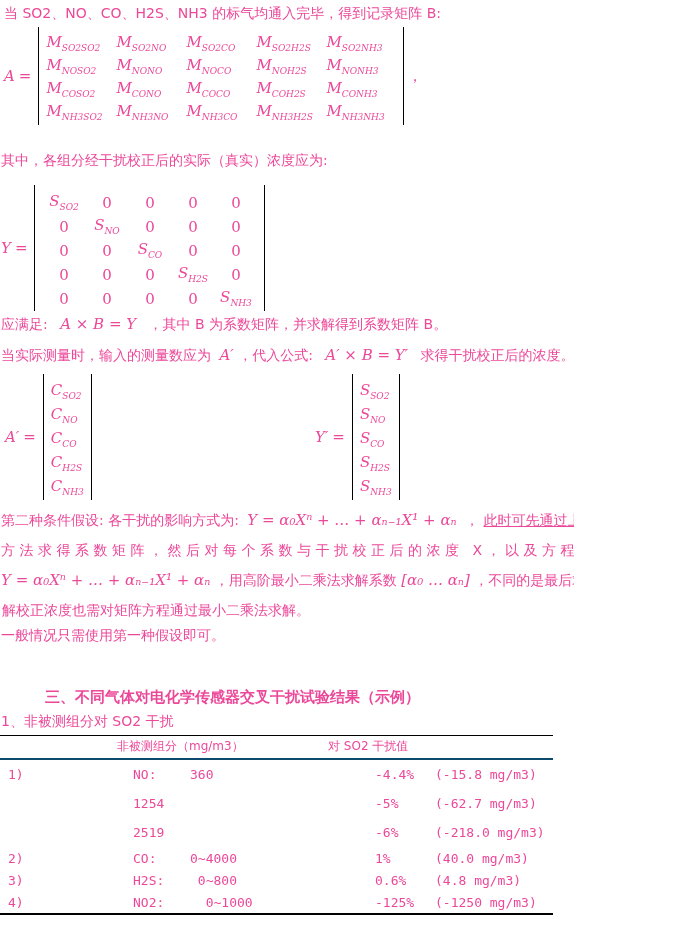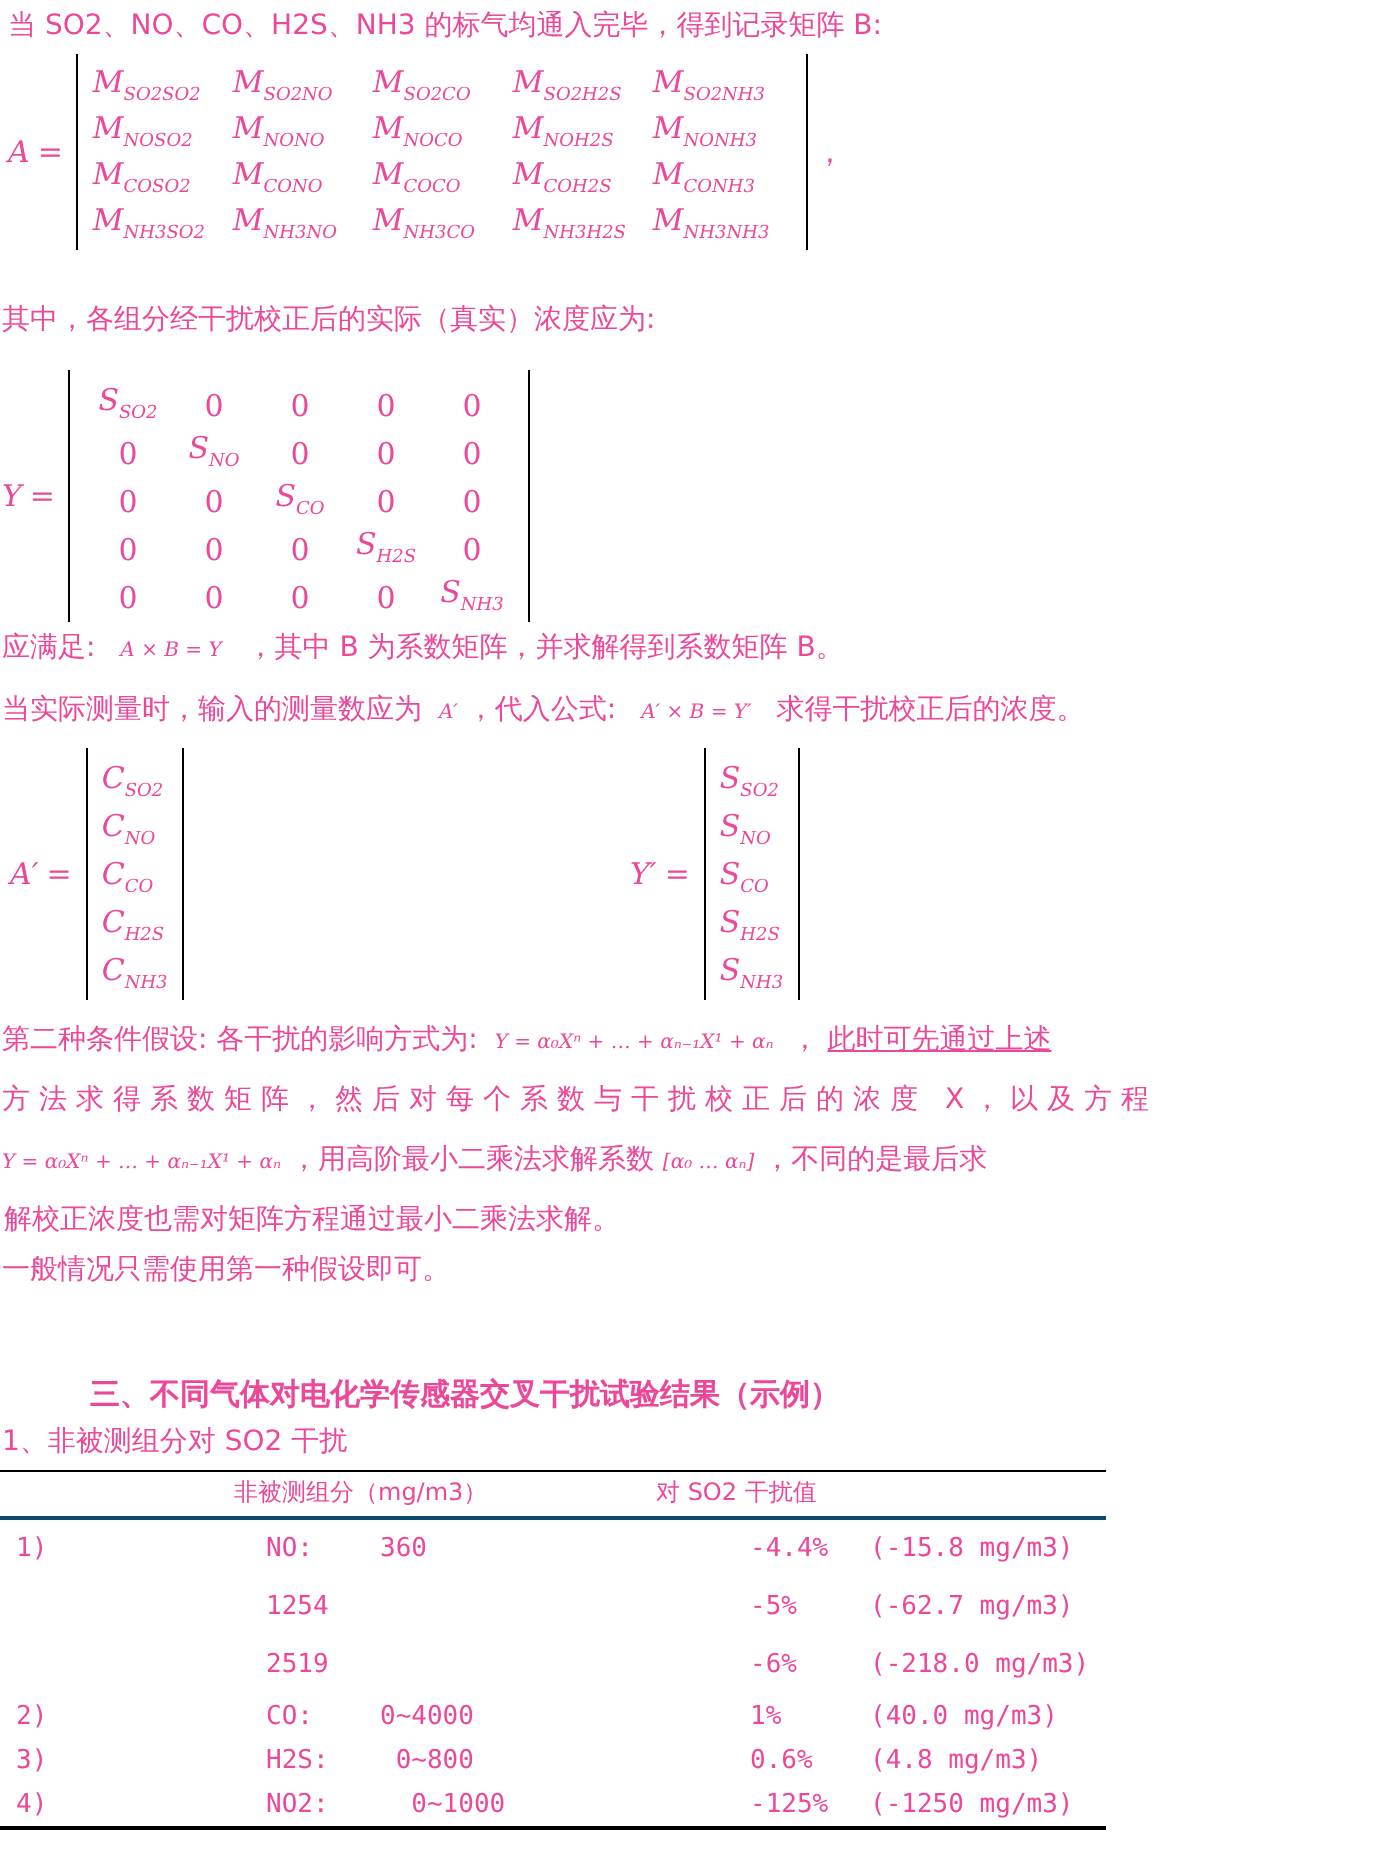--- a/index.html
+++ b/index.html
@@ -1,19 +1,19 @@
 <!DOCTYPE html>
 <html><head>
 <meta charset="utf-8">
 <style>
   html,body { margin:0; padding:0; background:#ffffff; }
   .page { position:relative; width:574px; height:929px; background:#ffffff; color:#ec4899;
           font-family:"DejaVu Sans", sans-serif; font-size:14px; overflow:hidden; }
   .t { position:absolute; white-space:nowrap; line-height:18px; }
-  .fm { font-family:"DejaVu Serif", serif; font-style:italic; font-size:10px; }
+  .fm { font-family:"DejaVu Serif", serif; font-style:italic; font-size:15px; }
   .underl { text-decoration:underline; }
   .justified { letter-spacing:4.5px; }
   .bold { font-weight:bold; font-size:15px; }
 
   
   .matrix { position:absolute; display:flex; align-items:center; }
   .m-label { font-family:"DejaVu Serif", serif; font-style:italic; font-size:15px; }
   .m-eq { font-family:"DejaVu Serif", serif; font-size:15px; margin:0 7px 0 4px; }
   .m-cells { border-left:1px solid #000; border-right:1px solid #000; padding:3px 7px; }
   .m-row { display:flex; align-items:flex-end; height:23px; }

